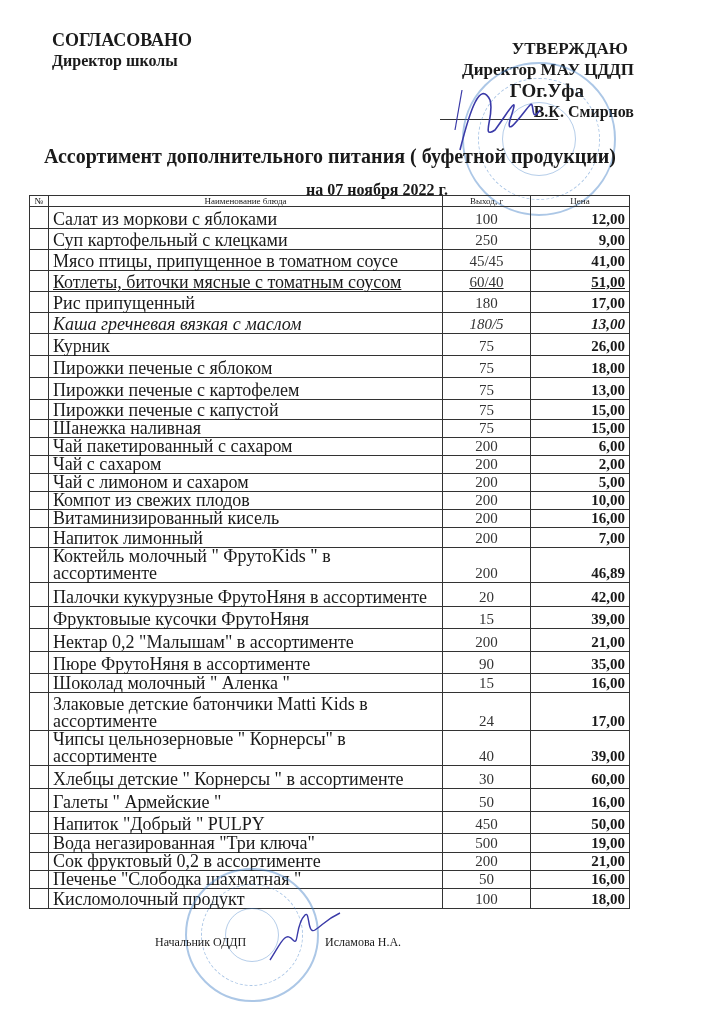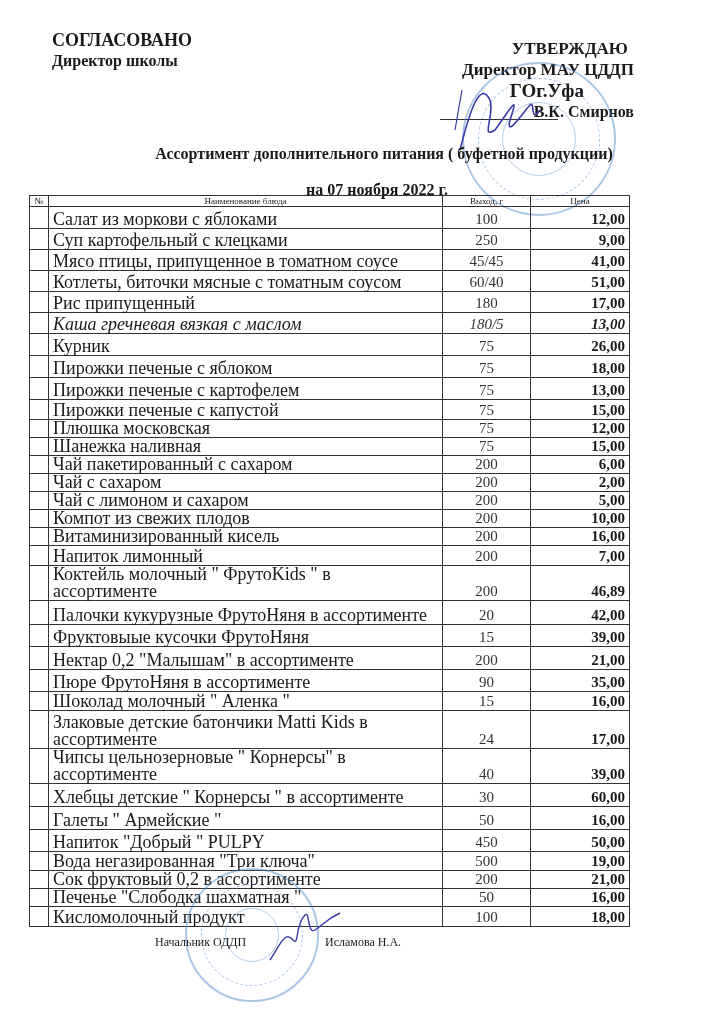--- a/index.html
+++ b/index.html
@@ -6,21 +6,21 @@
   body { width:724px; height:1024px; background:#ffffff; position:relative; overflow:hidden;
          font-family:"Liberation Serif", "DejaVu Serif", serif; color:#1a1a1a; }
   .abs { position:absolute; white-space:nowrap; }
   .hdr-left-1 { left:52px; top:30px; font-size:18px; font-weight:bold; }
   .hdr-left-2 { left:52px; top:52px; font-size:16px; font-weight:bold; }
   .hdr-right { position:absolute; right:90px; top:38px; text-align:right; font-weight:bold; font-size:17px; line-height:21px; }
   .hdr-right .l1 { padding-right:6px; }
   .hdr-right .l3 { padding-right:50px; font-size:19px; }
   .hdr-right .l4 { font-size:16px; }
   .sign-line { position:absolute; left:440px; top:119px; width:118px; border-top:1px solid #333; }
-  .title { left:0; width:724px; top:145px; text-align:center; font-size:16px; font-weight:bold; padding-left:44px; box-sizing:border-box; }
+  .title { left:0; width:724px; top:145px; font-size:20px; font-weight:bold; padding-left:44px; box-sizing:border-box; }
   .date { left:0; width:724px; top:181px; text-align:center; font-size:16px; font-weight:bold; padding-left:30px; box-sizing:border-box; }
 
   table.menu { position:absolute; left:29px; top:195px; border-collapse:collapse; width:600px; table-layout:fixed; }
   table.menu td, table.menu th { border:1px solid #333; padding:0 4px; vertical-align:bottom; }
   table.menu th { font-weight:normal; font-size:9px; height:10px; line-height:10px; padding:0 2px; }
   col.c-num { width:19px; } col.c-name { width:394px; } col.c-yield { width:88px; } col.c-price { width:99px; }
   td.num { }
   td.name { font-size:18px; line-height:17px; white-space:normal; }
   td.yield { text-align:center; font-size:15px; color:#333; }
   td.price { text-align:right; padding-right:12px; font-size:15px; font-weight:bold; }
@@ -88,21 +88,21 @@
         <td class="name">Суп картофельный с клецками</td>
         <td class="yield">250</td>
         <td class="price">9,00</td>
       </tr>
       <tr style="height: 21px;">
         <td class="num"></td>
         <td class="name">Мясо птицы, припущенное в томатном соусе</td>
         <td class="yield">45/45</td>
         <td class="price">41,00</td>
       </tr>
-      <tr style="height: 21px;">
+      <tr style="height: 21px; text-decoration: underline;">
         <td class="num"></td>
         <td class="name">Котлеты, биточки мясные с томатным соусом</td>
         <td class="yield">60/40</td>
         <td class="price">51,00</td>
       </tr>
       <tr style="height: 21px;">
         <td class="num"></td>
         <td class="name">Рис припущенный</td>
         <td class="yield">180</td>
         <td class="price">17,00</td>
@@ -129,26 +129,20 @@
         <td class="num"></td>
         <td class="name">Пирожки печеные с картофелем</td>
         <td class="yield">75</td>
         <td class="price">13,00</td>
       </tr>
       <tr style="height: 20px;">
         <td class="num"></td>
         <td class="name">Пирожки печеные с капустой</td>
         <td class="yield">75</td>
         <td class="price">15,00</td>
-      </tr>
-      <tr style="height: 16px;">
-        <td class="num"></td>
-        <td class="name">Плюшка московская</td>
-        <td class="yield">75</td>
-        <td class="price">12,00</td>
       </tr>
       <tr style="height: 16px;">
         <td class="num"></td>
         <td class="name">Шанежка наливная</td>
         <td class="yield">75</td>
         <td class="price">15,00</td>
       </tr>
       <tr style="height: 16px;">
         <td class="num"></td>
         <td class="name">Чай пакетированный с сахаром</td>

